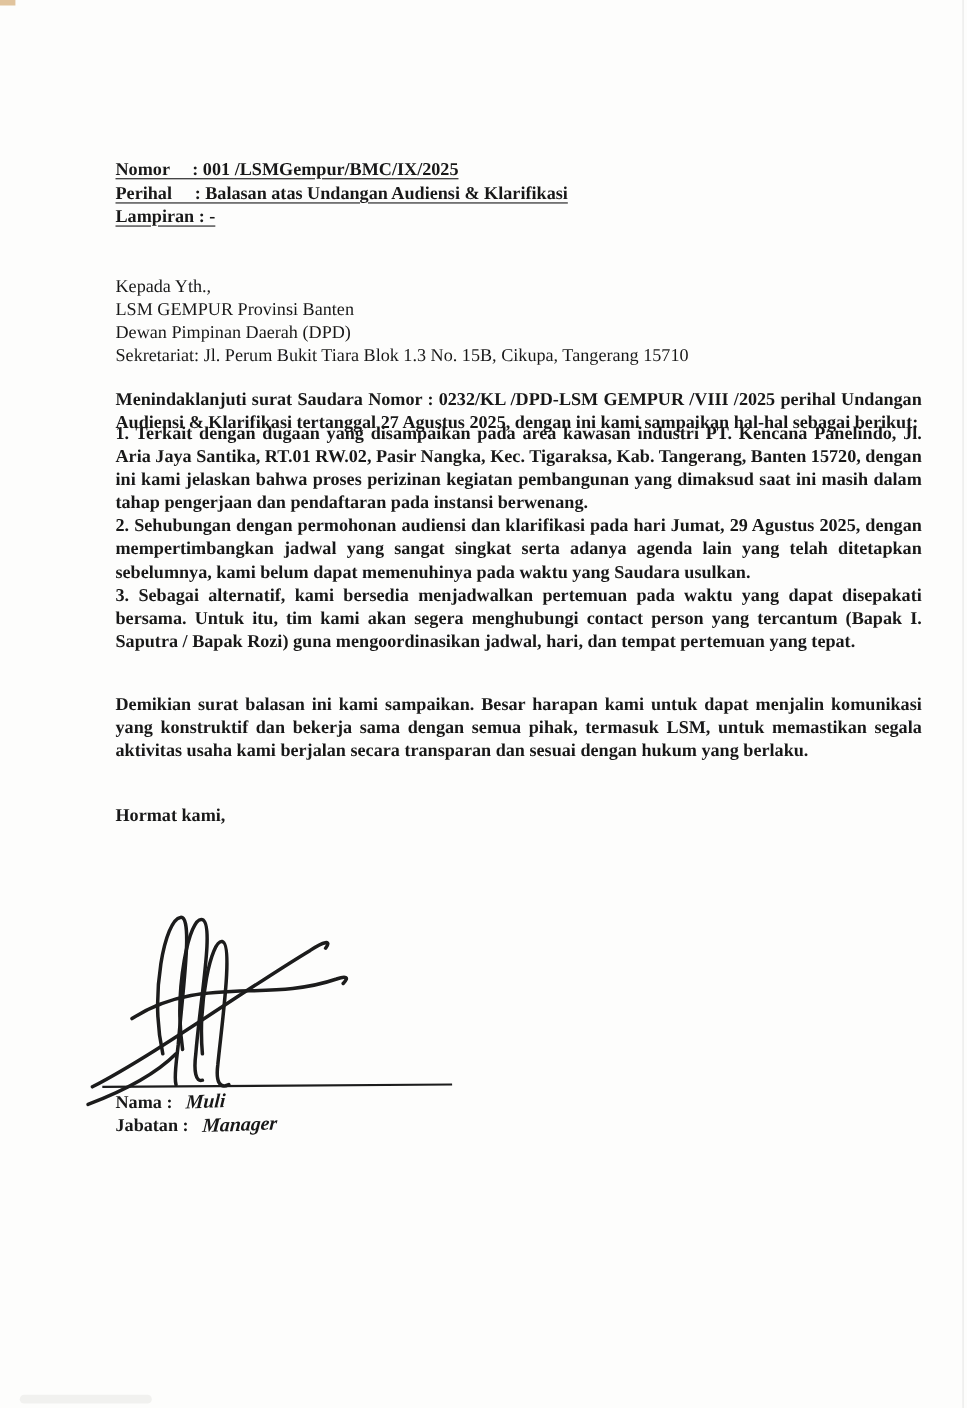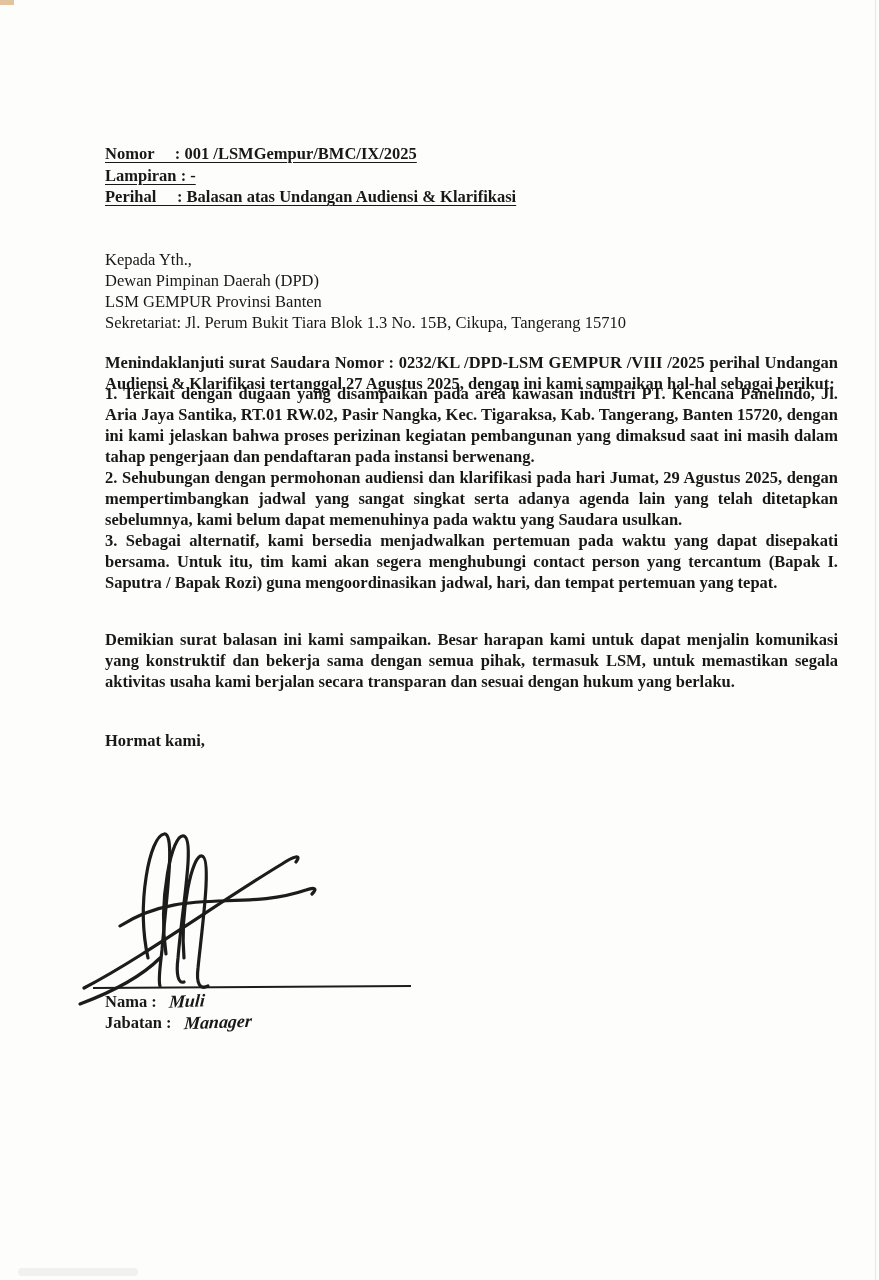--- a/index.html
+++ b/index.html
@@ -98,29 +98,29 @@
 <body>
 
 <div id="page">
 
   <div class="scan-speck"></div>
   <div class="scan-edge-right"></div>
   <div class="scan-smudge"></div>
 
   <div class="block meta-block">
     <div class="meta-line">Nomor     : 001 /LSMGempur/BMC/IX/2025</div>
+    <div class="meta-line">Perihal     : Balasan atas Undangan Audiensi &amp; Klarifikasi</div>
     <div class="meta-line">Lampiran : -</div>
-    <div class="meta-line">Perihal     : Balasan atas Undangan Audiensi &amp; Klarifikasi</div>
   </div>
 
 
   <div class="block recipient-block">
     <div>Kepada Yth.,</div>
+    <div>LSM GEMPUR Provinsi Banten</div>
     <div>Dewan Pimpinan Daerah (DPD)</div>
-    <div>LSM GEMPUR Provinsi Banten</div>
     <div>Sekretariat: Jl. Perum Bukit Tiara Blok 1.3 No. 15B, Cikupa, Tangerang 15710</div>
   </div>
 
   <p class="block para opening-para">Menindaklanjuti surat Saudara Nomor : 0232/KL /DPD-LSM GEMPUR /VIII /2025 perihal Undangan Audiensi &amp; Klarifikasi tertanggal 27 Agustus 2025, dengan ini kami sampaikan hal-hal sebagai berikut:</p>
 
   <div class="block points-block">
     <p class="para">1.  Terkait dengan dugaan yang disampaikan pada area kawasan industri PT. Kencana Panelindo, Jl. Aria Jaya Santika, RT.01 RW.02, Pasir Nangka, Kec. Tigaraksa, Kab. Tangerang, Banten 15720, dengan ini kami jelaskan bahwa proses perizinan kegiatan pembangunan yang dimaksud saat ini masih dalam tahap pengerjaan dan pendaftaran pada instansi berwenang.</p>
     <p class="para">2.  Sehubungan dengan permohonan audiensi dan klarifikasi pada hari Jumat, 29 Agustus 2025, dengan mempertimbangkan jadwal yang sangat singkat serta adanya agenda lain yang telah ditetapkan sebelumnya, kami belum dapat memenuhinya pada waktu yang Saudara usulkan.</p>
     <p class="para">3.  Sebagai alternatif, kami bersedia menjadwalkan pertemuan pada waktu yang dapat disepakati bersama. Untuk itu, tim kami akan segera menghubungi contact person yang tercantum (Bapak I. Saputra / Bapak Rozi) guna mengoordinasikan jadwal, hari, dan tempat pertemuan yang tepat.</p>
   </div>

